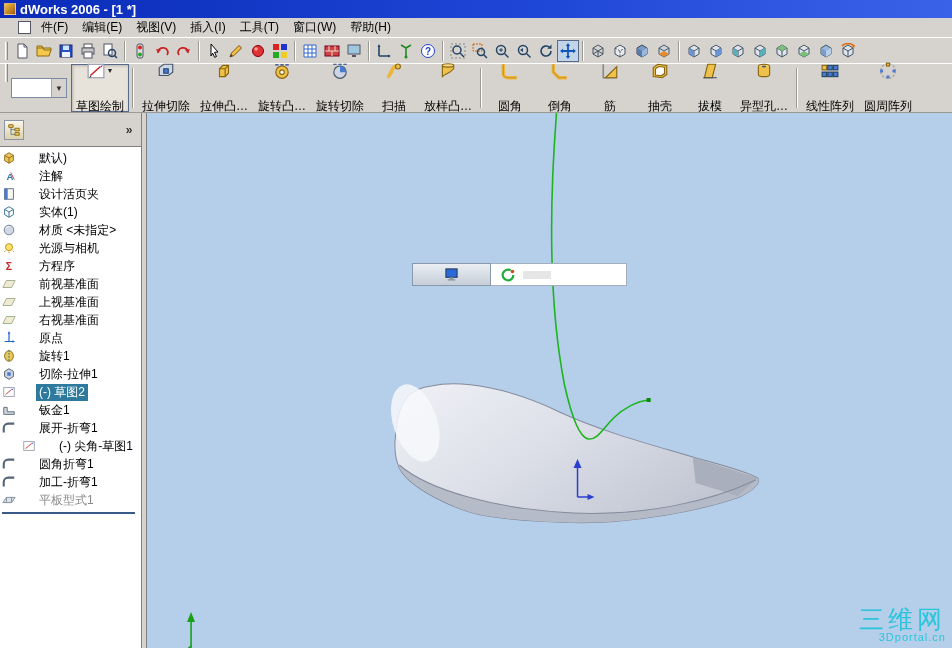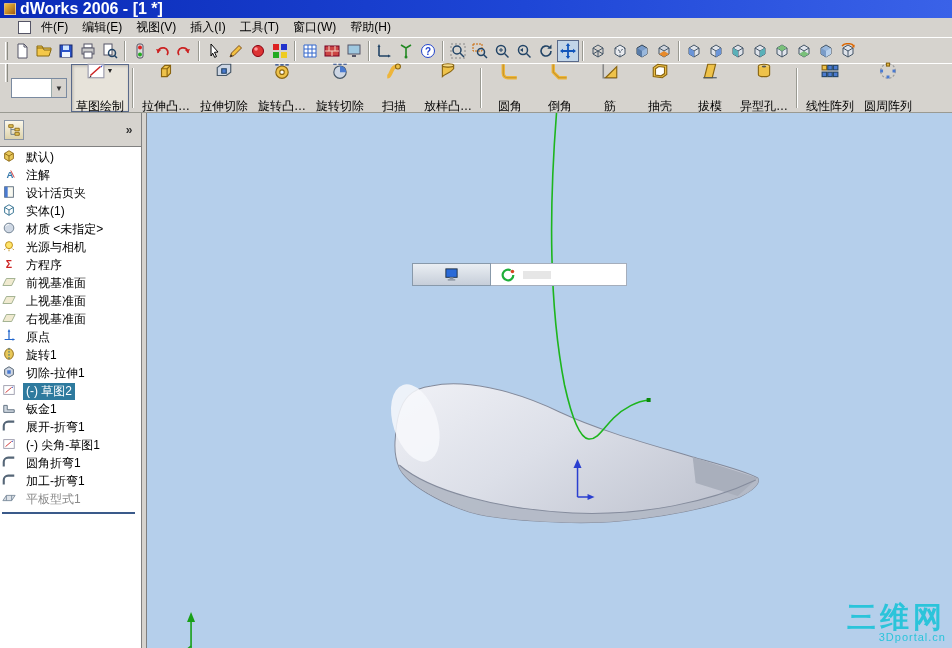--- a/index.html
+++ b/index.html
@@ -1,21 +1,21 @@
 <!DOCTYPE html>
 <html style="--sel: #2e7a9e; --wm: rgba(28,194,216,0.9);"><head>
 <meta charset="utf-8">
 <style>
   *{box-sizing:border-box}
   html,body{margin:0;padding:0;background:#888}
   #win{width:952px;height:648px;position:relative;overflow:hidden;background:#d6d3ce;
        font-family:"Liberation Sans","DejaVu Sans",sans-serif;font-size:12px;color:#000;user-select:none}
   
   .titlebar{height:18px;background:linear-gradient(90deg,#0a2bb8 0%,#1e46d6 55%,#3a62e8 100%);
-            display:flex;align-items:center;gap:4px;padding:0 4px;color:#fff;font-weight:bold;font-size:16px}
+            display:flex;align-items:center;gap:4px;padding:0 4px;color:#fff;font-weight:bold;font-size:13px}
   .titleicon{width:12px;height:12px;background:linear-gradient(135deg,#f0c040,#a05a10);border:1px solid rgba(255,255,255,.4);flex:none}
   
   .menubar{height:20px;display:flex;align-items:center;background:#d6d3ce;border-bottom:1px solid #ffffff;padding-left:17px}
   .docicon{width:13px;height:13px;margin:0 3px 0 1px;background:#fff;border:1px solid #556;flex:none}
   .menu-item{padding:2px 7px;white-space:nowrap}
   
   .toolbar{display:flex;align-items:center;background:#d6d3ce}
   .tb1{height:26px;border-bottom:1px solid #ffffff;padding-left:2px}
   .grip{width:3px;height:18px;border-left:1px solid #fff;border-right:1px solid #8a8a82;margin:0 3px;flex:none}
   .tbtn{width:22px;height:22px;display:flex;align-items:center;justify-content:center;border:1px solid transparent;flex:none}
@@ -34,40 +34,40 @@
   .fbtn .lbl{font-size:12px;white-space:nowrap}
   .fbtn.active{border:1px solid #5a6a8a;background:#e7e3da;box-shadow:inset 1px 1px 3px rgba(0,0,0,.2)}
   
   #main{position:absolute;top:113px;left:0;right:0;bottom:0;display:flex}
   #panel{width:142px;background:#fff;border-right:1px solid #808080;display:flex;flex-direction:column;flex:none}
   #panel-header{height:34px;background:#d6d3ce;border-bottom:1px solid #808080;display:flex;align-items:center;padding:2px 4px}
   .ph-icon{width:20px;height:20px;border:1px solid #8a95a5;background:linear-gradient(#fbf7ea,#ddd2ab);display:flex;align-items:center;justify-content:center}
   .ph-icon svg{width:14px;height:14px}
   .ph-chev{margin-left:auto;width:16px;height:16px;display:flex;align-items:center;justify-content:center;font-weight:bold;color:#333}
   #tree{flex:1;overflow:hidden;padding-top:2px}
-  .trow{height:18px;display:flex;align-items:flex-start;gap:7px;padding-left:2px;white-space:nowrap}
+  .trow{height:18px;display:flex;align-items:center;gap:20px;padding-left:2px;white-space:nowrap}
   .trow .ticon{width:14px;height:14px;flex:none;display:flex}
   .trow .ticon svg{width:14px;height:14px}
   .tlabel{padding:0 3px}
   .trow.sel .tlabel{background:var(--sel,#2e7a9e);color:#ffffff}
   .trow.gray .tlabel{color:#8a8a8a}
   .rollback{height:0;border-top:2px solid #3a5a8a;margin:3px 6px 0 2px}
   #splitter{width:5px;background:#d6d3ce;border-right:1px solid #808080;flex:none}
   #viewport{flex:1;position:relative;background:#b5cfeb;overflow:hidden}
   #scene{position:absolute;left:0;top:0;width:100%;height:100%}
   
   .artifact{position:absolute;left:265px;top:150px;width:215px;height:23px;display:flex}
   .art-left{width:79px;background:linear-gradient(#eaeef3,#c6ced9);border:1px solid #8899aa;display:flex;align-items:center;justify-content:center}
   .art-left svg{width:15px;height:15px}
   .art-right{flex:1;background:#fff;border:1px solid #a5aebc;border-left:none;display:flex;align-items:center;gap:7px;padding-left:9px}
   .art-right svg{width:16px;height:16px}
   .smudge{width:28px;height:8px;background:#e6e6e6}
   
   .watermark{position:absolute;right:6px;bottom:4px;text-align:right;line-height:1.05}
-  .wm1{font-size:29px;font-weight:bold;letter-spacing:4px;color:var(--wm,rgba(28,194,216,.9))}
+  .wm1{font-size:25px;font-weight:normal;letter-spacing:4px;color:var(--wm,rgba(28,194,216,.9))}
   .wm2{font-size:11px;letter-spacing:1px;color:var(--wm,rgba(28,194,216,.9))}
 </style>
 </head>
 <body>
 
 <div id="win">
 
   <div class="titlebar">
     <span class="titleicon"></span>
     <span>dWorks 2006 - [1 *]</span>
@@ -349,34 +349,34 @@
               <path d="M3 12l-1 2 2-.8z" fill="#333"></path>
             </svg>
             <span class="dd">▼</span>
           </div>
           <span class="lbl">草图绘制</span>
         </div>
         <div class="sep"></div>
         <div class="fbtn">
           <div class="irow">
             <svg viewBox="0 0 16 16">
+              <path d="M2 5l4-3h8v7l-4 3H2z" fill="#cdd6e4" stroke="#445566"></path>
+              <path d="M6 6h4v4H6z" fill="#4a7ad0" stroke="#224466"></path>
+            </svg>
+          </div>
+          <span class="lbl">拉伸切除</span>
+        </div>
+        <div class="fbtn">
+          <div class="irow">
+            <svg viewBox="0 0 16 16">
               <path d="M4 6l3-3h5v7l-3 3H4z" fill="#eec24a" stroke="#8a6510"></path>
               <path d="M4 6h5v7M9 6l3-3" fill="none" stroke="#8a6510"></path>
             </svg>
           </div>
           <span class="lbl">拉伸凸…</span>
-        </div>
-        <div class="fbtn">
-          <div class="irow">
-            <svg viewBox="0 0 16 16">
-              <path d="M2 5l4-3h8v7l-4 3H2z" fill="#cdd6e4" stroke="#445566"></path>
-              <path d="M6 6h4v4H6z" fill="#4a7ad0" stroke="#224466"></path>
-            </svg>
-          </div>
-          <span class="lbl">拉伸切除</span>
         </div>
         <div class="fbtn">
           <div class="irow">
             <svg viewBox="0 0 16 16">
               <circle cx="8" cy="9" r="5.5" fill="#eec24a" stroke="#8a6510"></circle>
               <circle cx="8" cy="9" r="2" fill="#fff" stroke="#8a6510"></circle>
               <path d="M2 2.5h12" stroke="#224488" stroke-dasharray="3 1.5"></path>
             </svg>
           </div>
           <span class="lbl">旋转凸…</span>
@@ -640,21 +640,21 @@
             <span class="tlabel">钣金1</span>
           </div>
           <div class="trow">
             <span class="ticon">
               <svg viewBox="0 0 16 16">
                 <path d="M2 13V8a5 5 0 0 1 5-5h7" fill="none" stroke="#556677" stroke-width="2.4"></path>
               </svg>
             </span>
             <span class="tlabel">展开-折弯1</span>
           </div>
-          <div class="trow" style="">
+          <div class="trow" style=" margin-left: 20px;">
             <span class="ticon">
               <svg viewBox="0 0 16 16">
                 <rect x="2" y="3" width="12" height="10" fill="#fff" stroke="#99a"></rect>
                 <path d="M4 11l7-6" stroke="#c22"></path>
                 <path d="M11 5l2-1.3-.8 2z" fill="#24c"></path>
               </svg>
             </span>
             <span class="tlabel">(-) 尖角-草图1</span>
           </div>
           <div class="trow">

